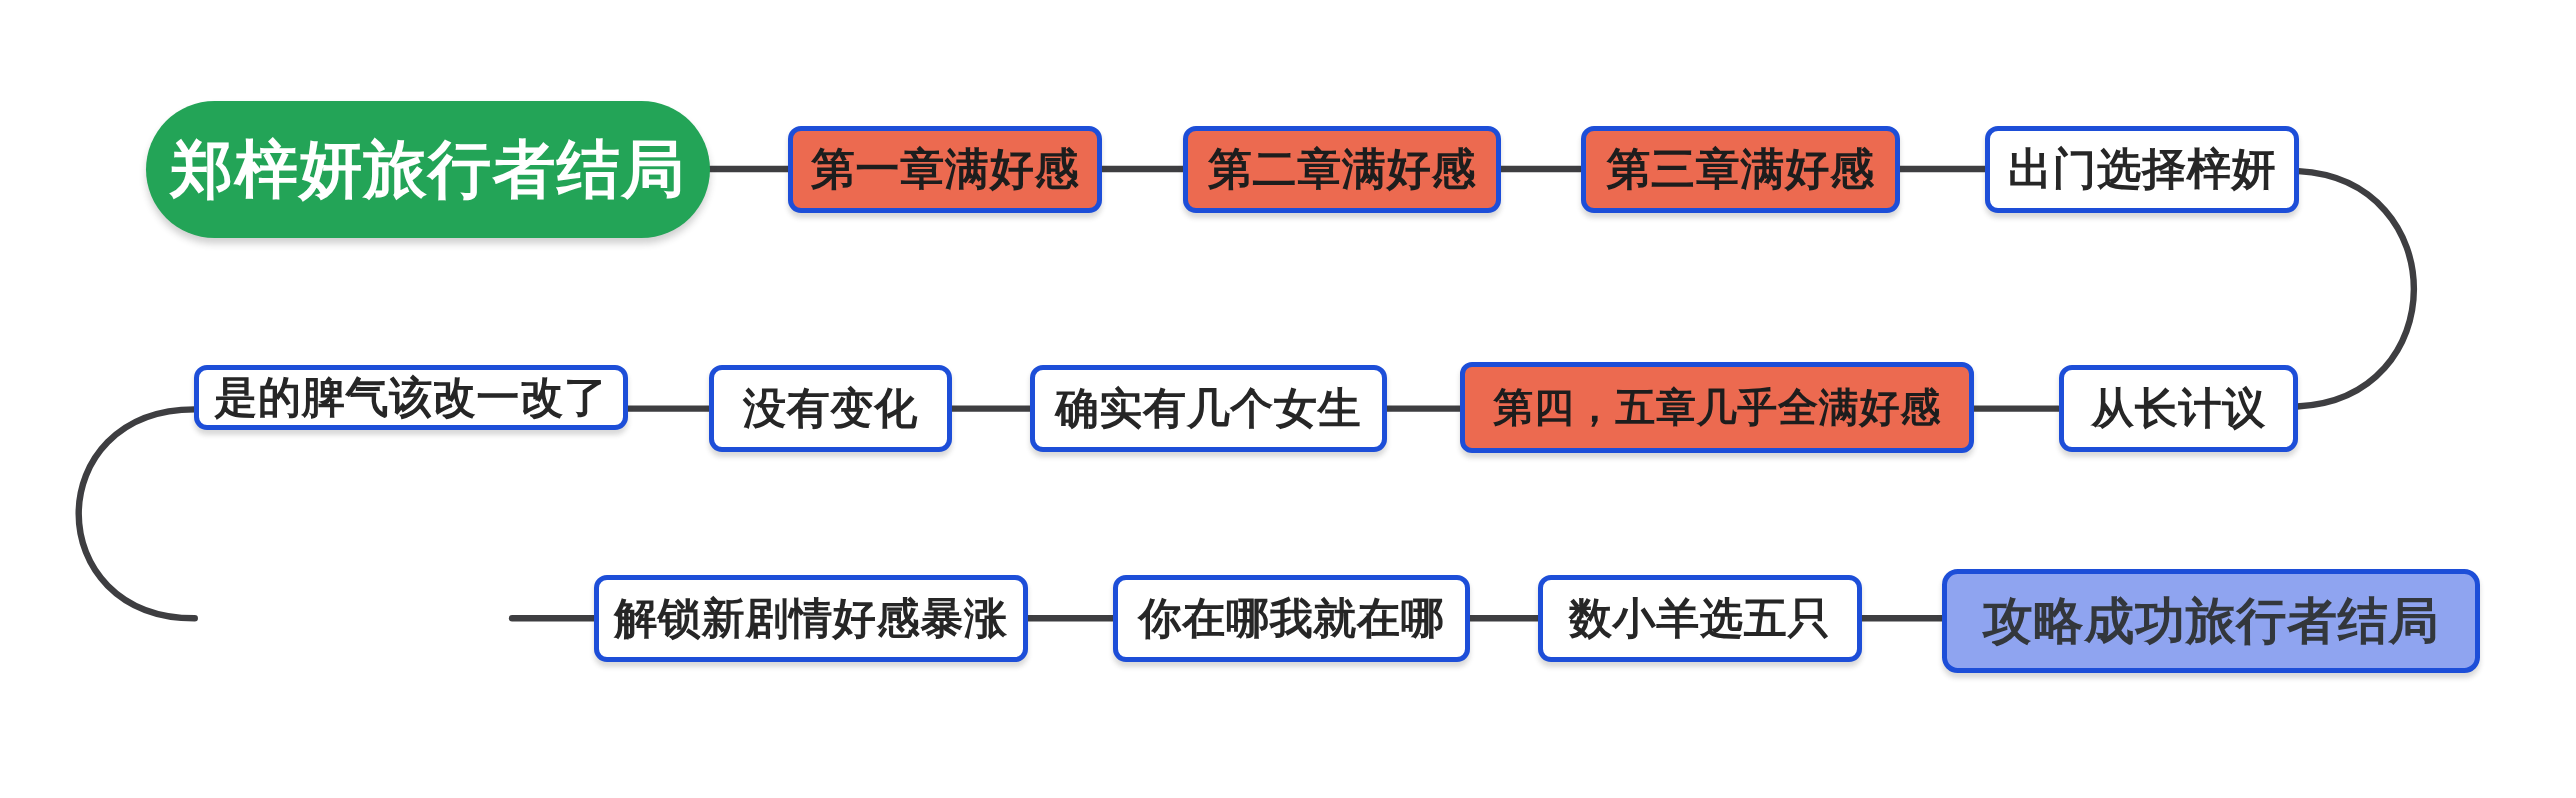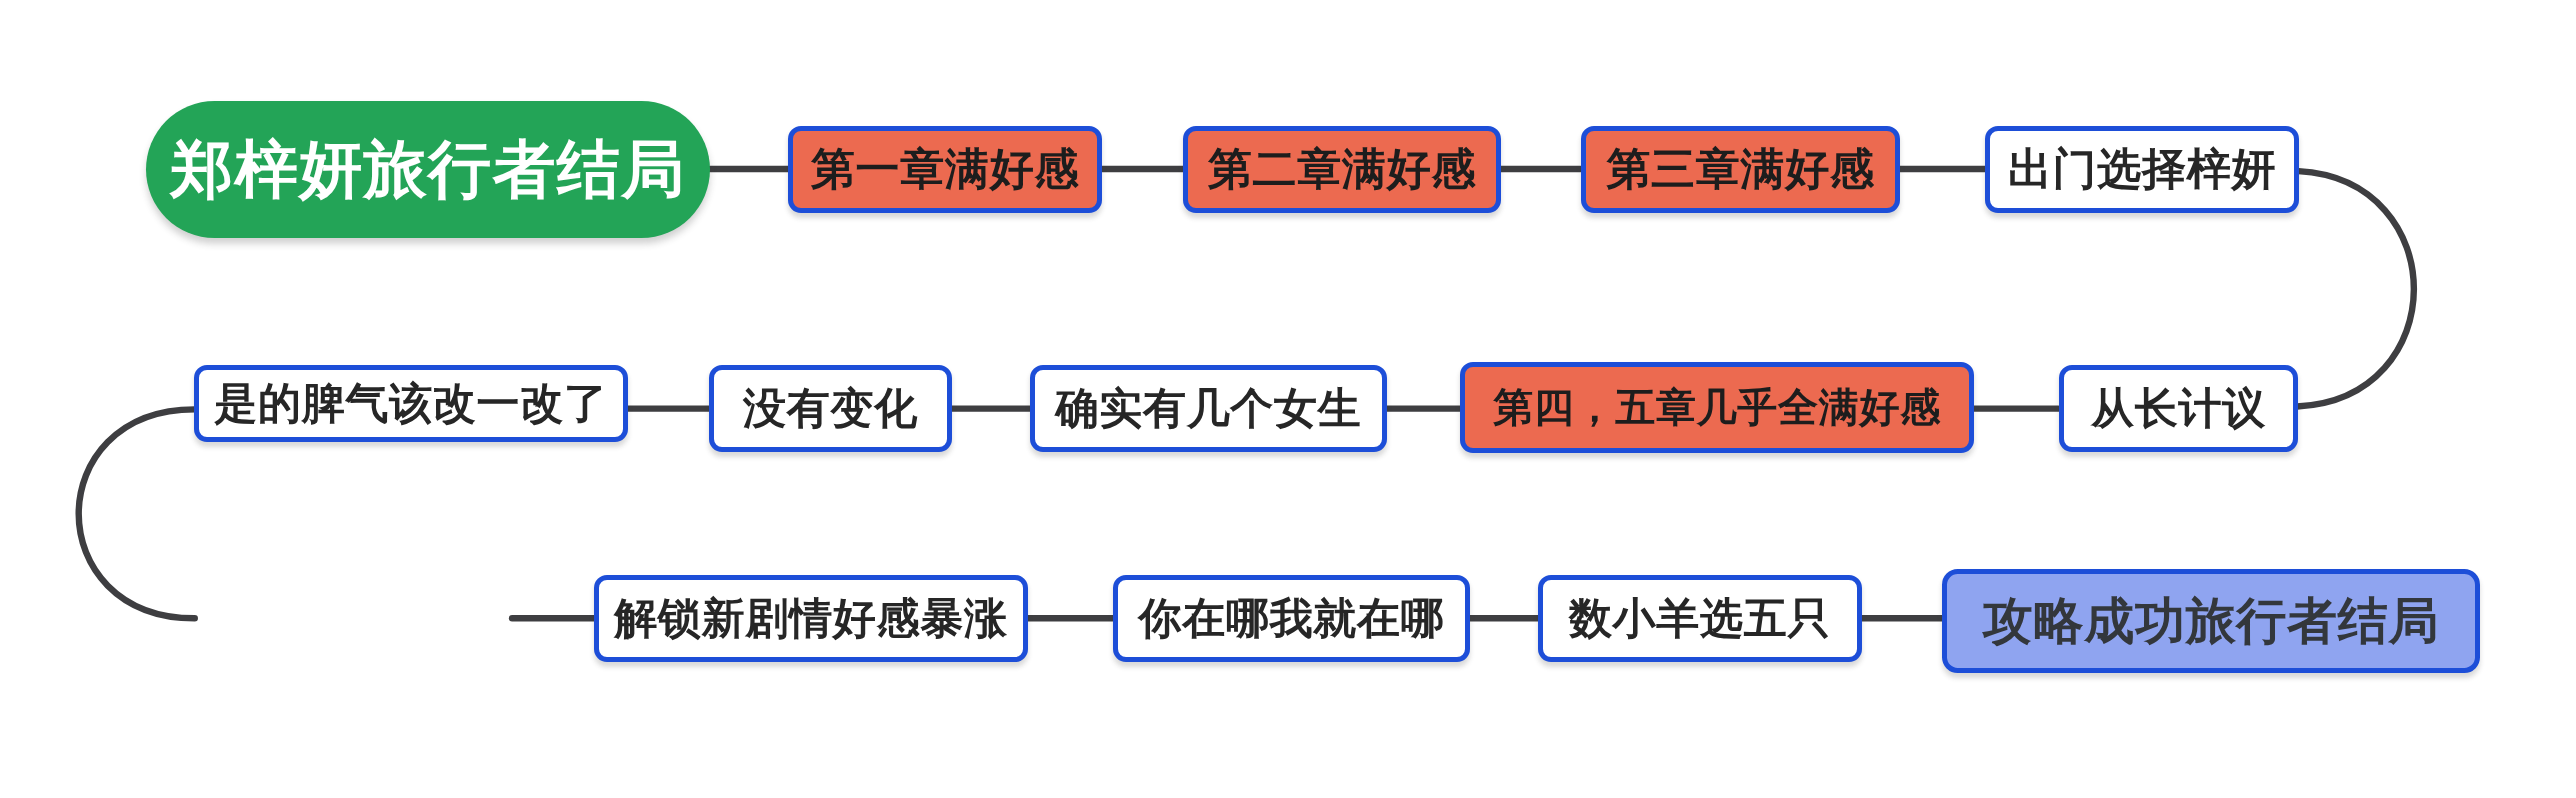--- a/index.html
+++ b/index.html
@@ -60,21 +60,21 @@
     background: #ec6a50;
     color: #1d1d1d;
   }
   .variant-ending {
     background: #8fa4f0;
     color: #33373c;
     font-size: 50px;
     border-radius: 15.7px;
   }
   .fs62 { font-size: 44px; }
-  .fs56 { font-size: 40px; }
+  .fs56 { font-size: 40px; border-radius: 12px; }
 </style>
 </head>
 <body>
 
 <div id="canvas">
 
   <svg id="connector-layer" viewBox="0 0 3610 1119" xmlns="http://www.w3.org/2000/svg">
     <path d="M 995 237 H 1105"></path>
     <path d="M 1545 237 H 1658"></path>
     <path d="M 2103 237 H 2215"></path>
@@ -120,21 +120,21 @@
   </div>
 
   <div class="node" style="left:1030px; top:365px; width:357px; height:87px;">
     <span>确实有几个女生</span>
   </div>
 
   <div class="node" style="left:709px; top:365px; width:243px; height:87px;text-align:center;">
     <span>没有变化</span>
   </div>
 
-  <div class="node" style="left:194px; top:365px; width:434px; height:77px;text-align:right;">
+  <div class="node" style="left:194px; top:365px; width:434px; height:65px;text-align:right;">
     <span>是的脾气该改一改了</span>
   </div>
 
 
   <div class="node" style="left:594px; top:575px; width:434px; height:87px;">
     <span>解锁新剧情好感暴涨</span>
   </div>
 
   <div class="node" style="left:1113px; top:575px; width:357px; height:87px;">
     <span>你在哪我就在哪</span>

